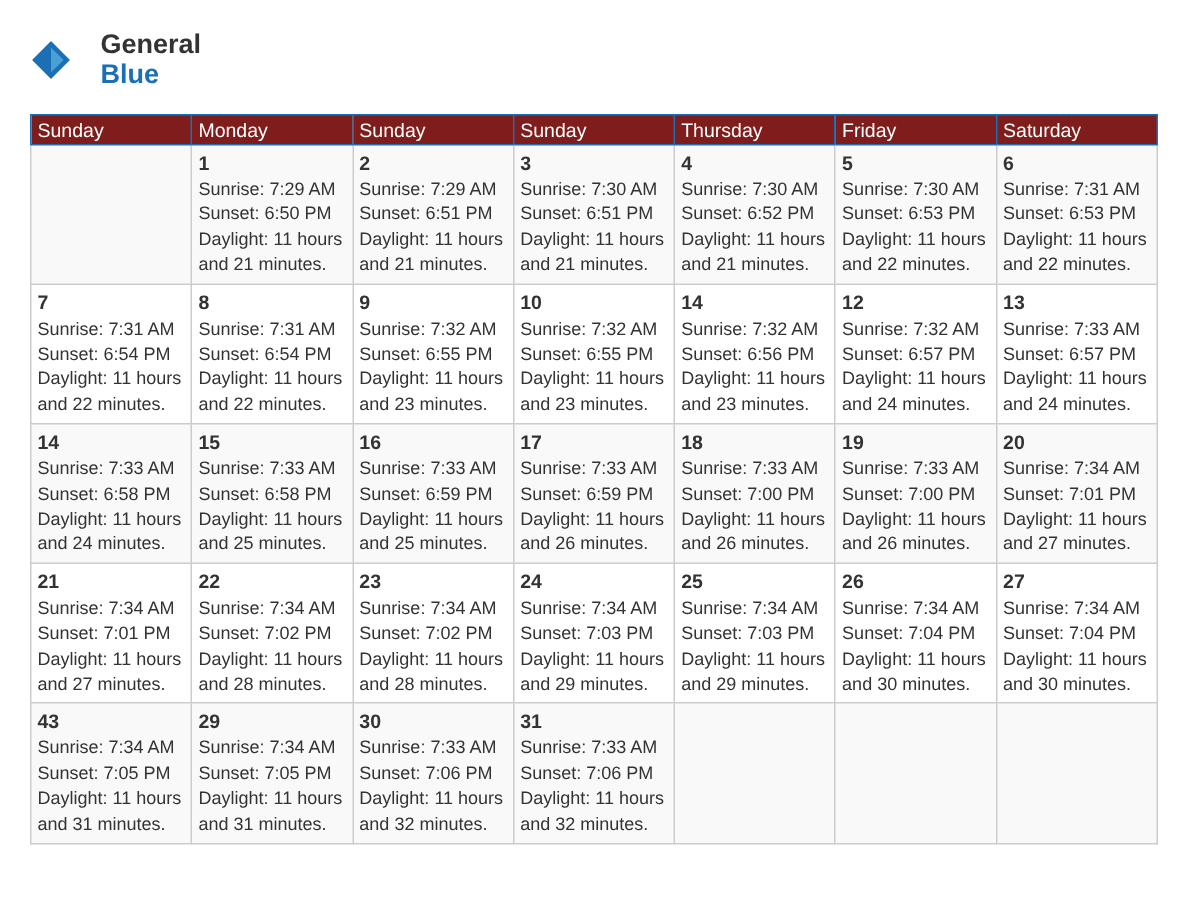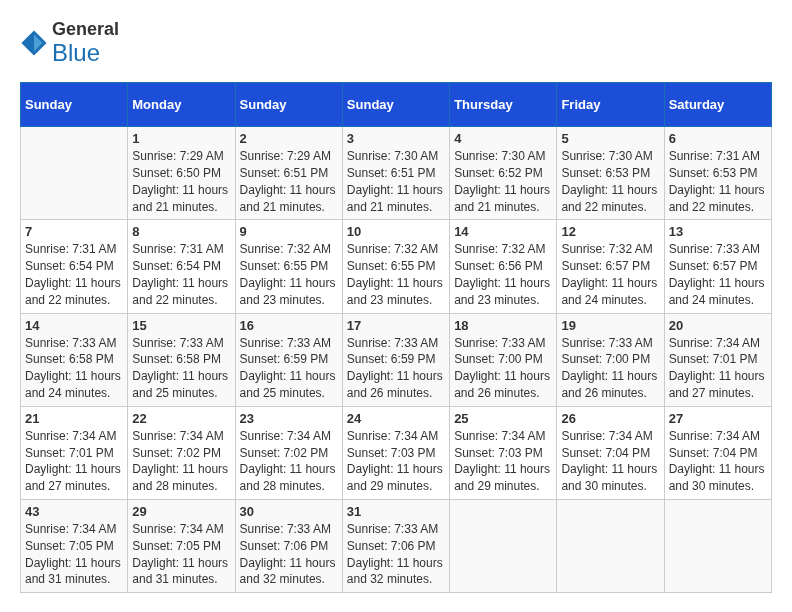--- a/index.html
+++ b/index.html
@@ -12,21 +12,21 @@
     }
     .header-area {
       display: flex;
       justify-content: space-between;
       align-items: flex-start;
       margin-bottom: 16px;
     }
     .logo {
       display: flex;
       align-items: center;
-      gap: 4px;
+      gap: 19px;
     }
     .logo-icon {
       width: 28px;
       height: 28px;
     }
     .title-area {
       text-align: right;
     }
     .month-title {
       font-size: 36px;
@@ -36,25 +36,25 @@
     .location-title {
       font-size: 16px;
       color: #555;
     }
     table {
       width: 100%;
       border-collapse: collapse;
       table-layout: fixed;
     }
     thead tr th {
-      background-color: #1d4ed8;
+      background-color: #7f1d1d;
       color: white;
-      padding: 14px 4px;
+      padding: 2px 4px;
       font-size: 13px;
-      font-weight: bold;
+      font-weight: normal;
       text-align: left;
       border: 1px solid #1a6fb5;
     }
     tbody tr td {
       vertical-align: top;
       border: 1px solid #ccc;
       padding: 4px 4px;
       font-size: 10px;
       color: #333;
       height: 90px;
@@ -81,21 +81,21 @@
 <body>
 
 <div class="header-area">
   <div class="logo">
     <svg class="logo-icon" viewBox="0 0 40 40" xmlns="http://www.w3.org/2000/svg">
       <polygon points="20,2 38,20 20,38 2,20" fill="#1a6fb5"></polygon>
       <polygon points="20,8 32,20 20,32" fill="#4a9fd4"></polygon>
     </svg>
     <div>
       <div style="font-size:18px;font-weight:bold;color:#333;line-height:1.1;">General</div>
-      <div style="font-size:24px;font-weight:normal;color:#1a6fb5;line-height:1.1;">Blue</div>
+      <div style="font-size:18px;font-weight:bold;color:#1a6fb5;line-height:1.1;">Blue</div>
     </div>
   </div>
 </div>
 
 <table>
   <thead>
     <tr>
     <th>Sunday</th>
         <th>Monday</th>
         <th>Sunday</th>

